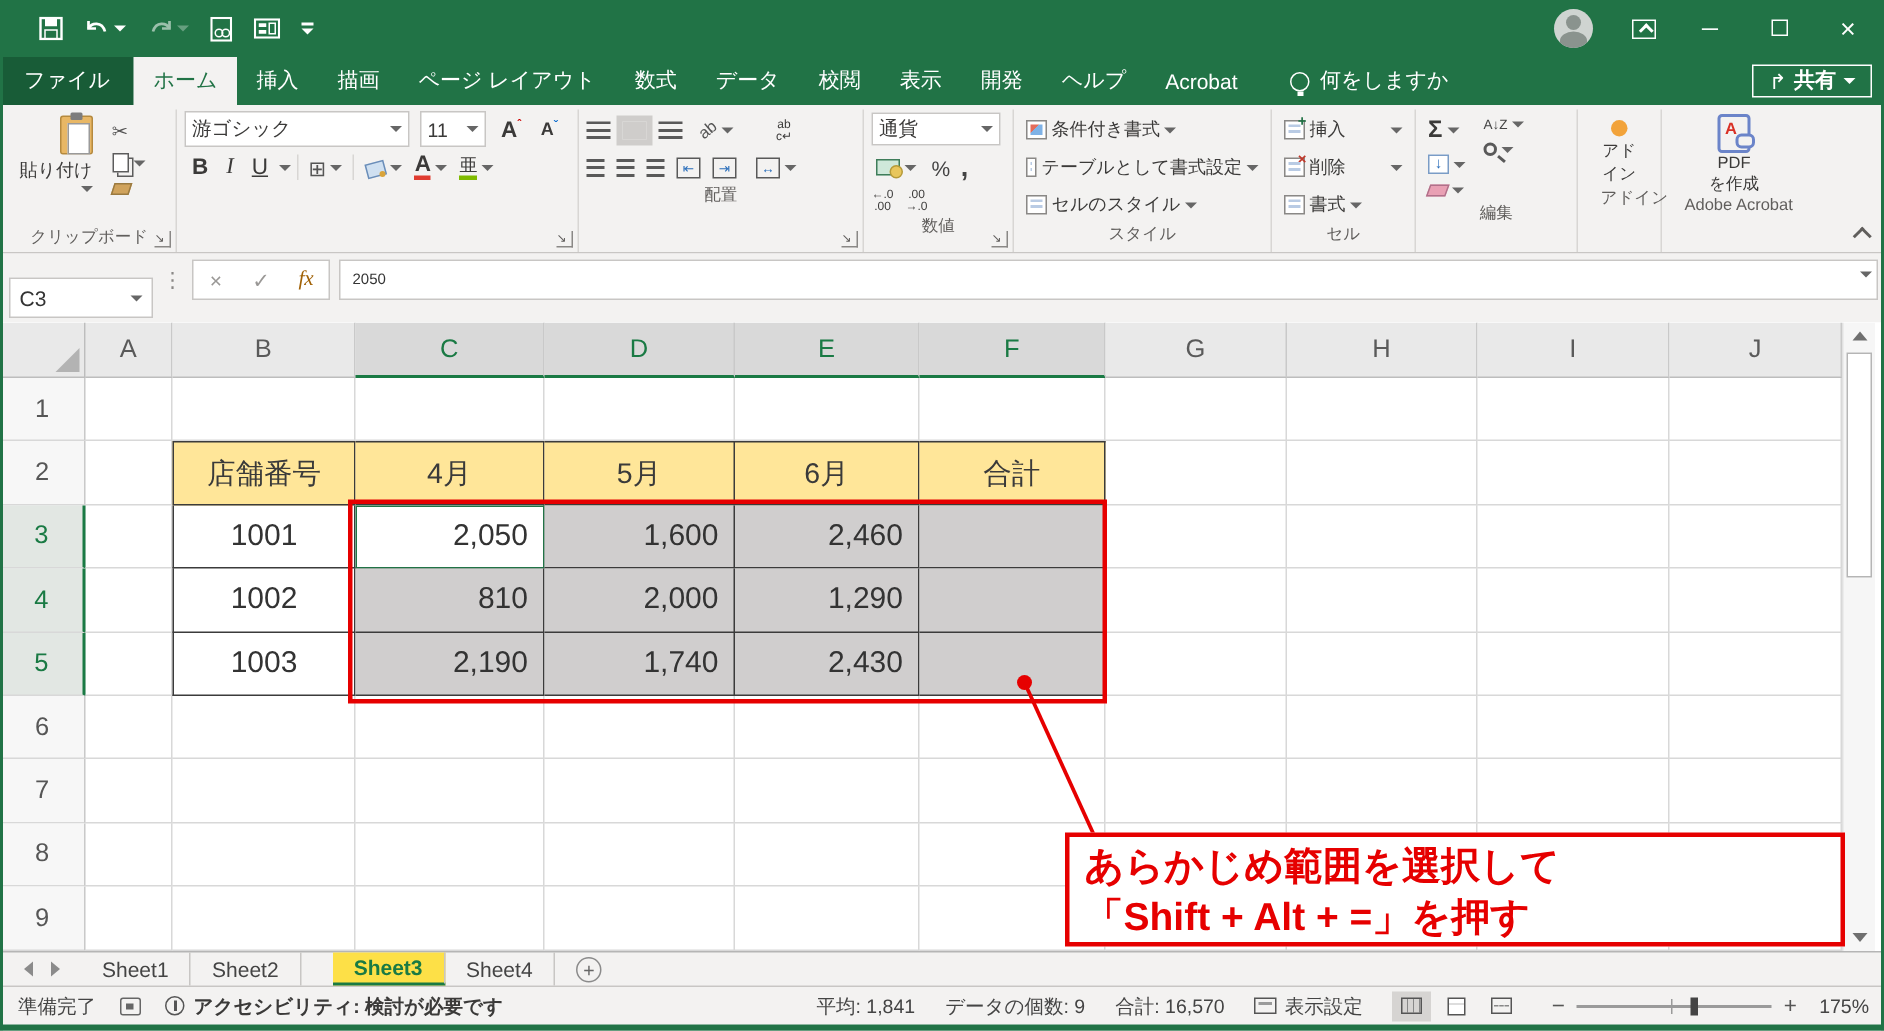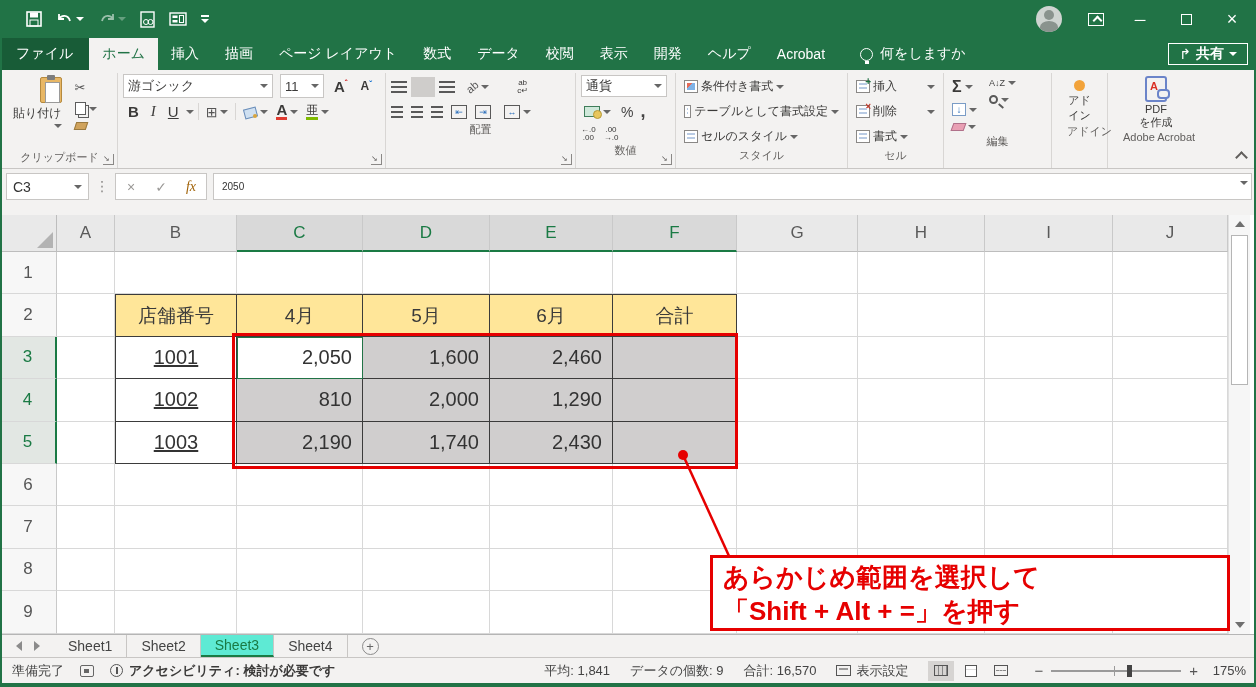--- a/index.html
+++ b/index.html
@@ -79,21 +79,21 @@
   .addin-dot { width:11px; height:11px; border-radius:50%; background:#f2a33a; margin:6px auto 2px; }
   .pdf-ic { width:22px; height:26px; border:2px solid #6b84c9; border-radius:3px; position:relative; margin:2px auto 1px; }
   .pdf-ic::before { content:"A"; position:absolute; left:3px; top:2px; color:#d93025; font-size:11px; font-weight:bold; }
   .pdf-ic::after { content:""; position:absolute; right:-5px; bottom:1px; width:9px; height:6px; border:2px solid #6b84c9; border-radius:4px; background:#f3f2f1; }
   .chev-collapse { position:absolute; right:10px; bottom:6px; width:9px; height:9px; border-left:2px solid #605e5c; border-top:2px solid #605e5c; transform:rotate(45deg); cursor:pointer; }
   .stylebtns { display:flex; flex-direction:column; gap:4px; padding-top:2px; }
   .cellbtns  { display:flex; flex-direction:column; gap:4px; padding-top:2px; }
 
   
   .fbar { height:46px; background:#f3f2f1; display:flex; align-items:flex-start; padding:4px 4px 0 6px; gap:6px; position:relative; }
-  .namebox { width:83px; height:27px; background:#fff; border:1px solid #c8c6c4; display:flex; align-items:center; padding:0 6px; font-size:14px; color:#333; }
+  .namebox { width:96px; height:27px; background:#fff; border:1px solid #c8c6c4; display:flex; align-items:center; padding:0 6px; font-size:14px; color:#333;margin-top:12px; }
   .namebox .caret-g { margin-left:auto; }
   .fdots { color:#8a8886; font-size:14px; line-height:27px; }
   .fbtns { display:flex; align-items:center; height:27px; background:#fff; border:1px solid #c8c6c4; }
   .fbtn { width:30px; text-align:center; color:#9a9896; font-size:14px; cursor:pointer; }
   .fbtn.fx { font-family:Liberation Serif, serif; font-style:italic; color:#a16207; }
   .finput { flex:1; height:27px; background:#fff; border:1px solid #c8c6c4; display:flex; align-items:center; padding:0 8px; font-size:10px; color:#333; }
   .fexpand { position:absolute; right:8px; top:12px; }
 
   
   .gridwrap { position:relative; height:419px; background:#fff; overflow:hidden; }
@@ -105,21 +105,21 @@
   .grow { display:flex; height:42.4px; }
   .rowh { width:57px; background:#f7f7f7; color:#565656; font-size:17px; display:flex; align-items:center; justify-content:center; border-right:1px solid #c9c9c9; border-bottom:1px solid #d8d8d8; }
   .rowh.sel { background:#e2e7e3; color:#1a7a44; border-right:2px solid #1a7a44; }
   .cell { border-right:1px solid #d8d8d8; border-bottom:1px solid #d8d8d8; font-size:20px; color:#333; display:flex; align-items:center; }
   .w-A{width:58px}.w-B{width:122px}.w-C{width:126px}.w-D{width:127px}.w-E{width:123px}
   .w-F{width:124px}.w-G{width:121px}.w-H{width:127px}.w-I{width:128px}.w-J{width:115px}
   .tblh { background:#ffe699; border:1px solid #3b3b3b; border-left:none; justify-content:center; font-size:19px; color:#3a3a3a; }
   .tblh.first { border-left:1px solid #3b3b3b; }
   .tbld { border-right:1px solid #3b3b3b; border-bottom:1px solid #3b3b3b; justify-content:flex-end; padding-right:10px; font-size:20px; }
   .tbld.bl { border-left:1px solid #3b3b3b; }
-  .tbld.ctr { justify-content:center; padding-right:0;text-decoration:underline; }
+  .tbld.ctr { justify-content:center; padding-right:0; }
   .selbg { background:#d0cece; }
   .activecell { background:#fff; outline:1px solid #217346; outline-offset:-1px; }
 
   .sel-rect { position:absolute; left:232px; top:118px; width:506px; height:136px; border:3px solid #e60000; pointer-events:none; z-index:5; }
   .callout { position:absolute; left:710px; top:340px; width:520px; height:76px; background:#fff; border:3px solid #e60000; z-index:6; color:#e60000; font-weight:bold; font-size:26px; line-height:34px; padding:2px 10px; white-space:nowrap; }
   .anno-svg { position:absolute; inset:0; z-index:6; pointer-events:none; }
 
   .vscroll { position:absolute; right:6px; top:0; width:22px; height:419px; background:#f6f6f6; border-left:1px solid #e1e1e1; z-index:4; }
   .vs-arrow { height:18px; display:flex; align-items:center; justify-content:center; }
   .tri-up { width:0;height:0;border-left:5px solid transparent;border-right:5px solid transparent;border-bottom:6px solid #6f6f6f; }
@@ -127,21 +127,21 @@
   .vs-thumb { position:absolute; left:2px; right:2px; top:20px; height:150px; background:#fff; border:1px solid #b5b5b5; }
   .vs-arrow.bottom { position:absolute; bottom:0; left:0; right:0; }
 
   
   .sheetbar { height:23px; background:#f3f2f1; border-top:1px solid #b5b5b5; display:flex; align-items:stretch; font-size:14px; color:#444; }
   .snav { display:flex; align-items:center; gap:12px; padding:0 14px 0 16px; }
   .tri-l { width:0;height:0;border-top:5px solid transparent;border-bottom:5px solid transparent;border-right:6px solid #8b8b8b; }
   .tri-r { width:0;height:0;border-top:5px solid transparent;border-bottom:5px solid transparent;border-left:6px solid #8b8b8b; }
   .stab { display:flex; align-items:center; padding:0 14px; border-right:1px solid #c8c6c4; cursor:pointer; }
   .stab:first-of-type { border-left:1px solid #c8c6c4; }
-  .stab.active { background:#5eead4; color:#1a7a44; font-weight:normal; border-bottom:2px solid #1a7a44; }
+  .stab.active { background:#fde047; color:#1a7a44; font-weight:bold; border-bottom:2px solid #1a7a44;margin-left:21px; }
   .addsheet { width:17px; height:17px; border:1px solid #8b8b8b; border-radius:50%; color:#666; display:flex; align-items:center; justify-content:center; font-size:13px; align-self:center; margin-left:14px; cursor:pointer; }
 
   
   .statusbar { height:26px; background:#f3f2f1; border-top:1px solid #c8c6c4; display:flex; align-items:center; font-size:13px; color:#444; padding:0 10px 0 12px; }
   .sb-left { display:flex; align-items:center; gap:16px; }
   .macro-ic { width:14px; height:12px; border:1px solid #666; border-radius:2px; position:relative; }
   .macro-ic::after { content:""; position:absolute; left:3px; top:3px; width:5px; height:4px; background:#666; }
   .acc-ic { width:13px; height:13px; border:1.5px solid #555; border-radius:50%; position:relative; }
   .acc-ic::after { content:""; position:absolute; left:4.5px; top:2px; width:2px; height:7px; background:#555; }
   .sb-right { margin-left:auto; display:flex; align-items:center; gap:20px; }

